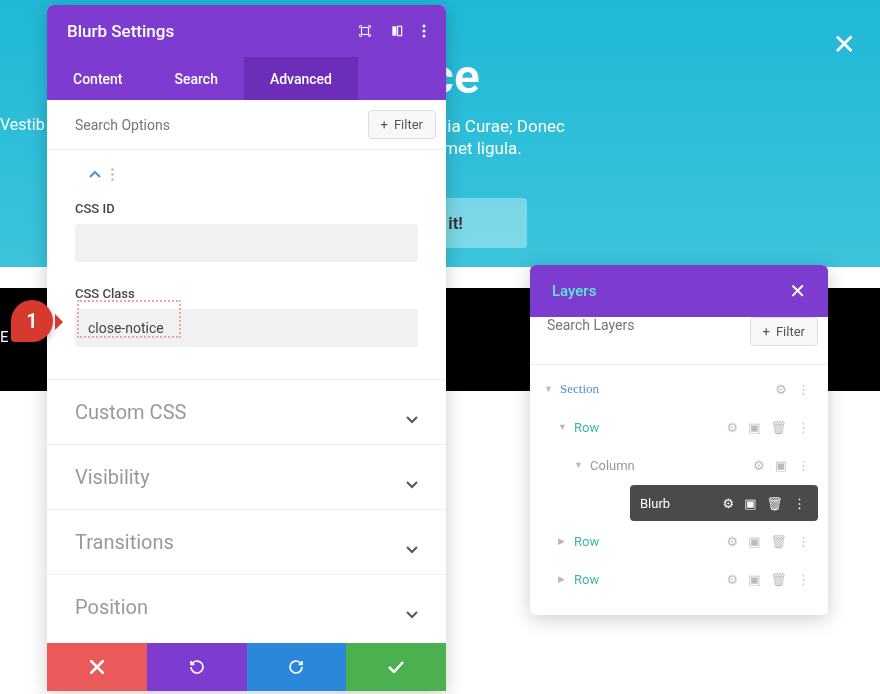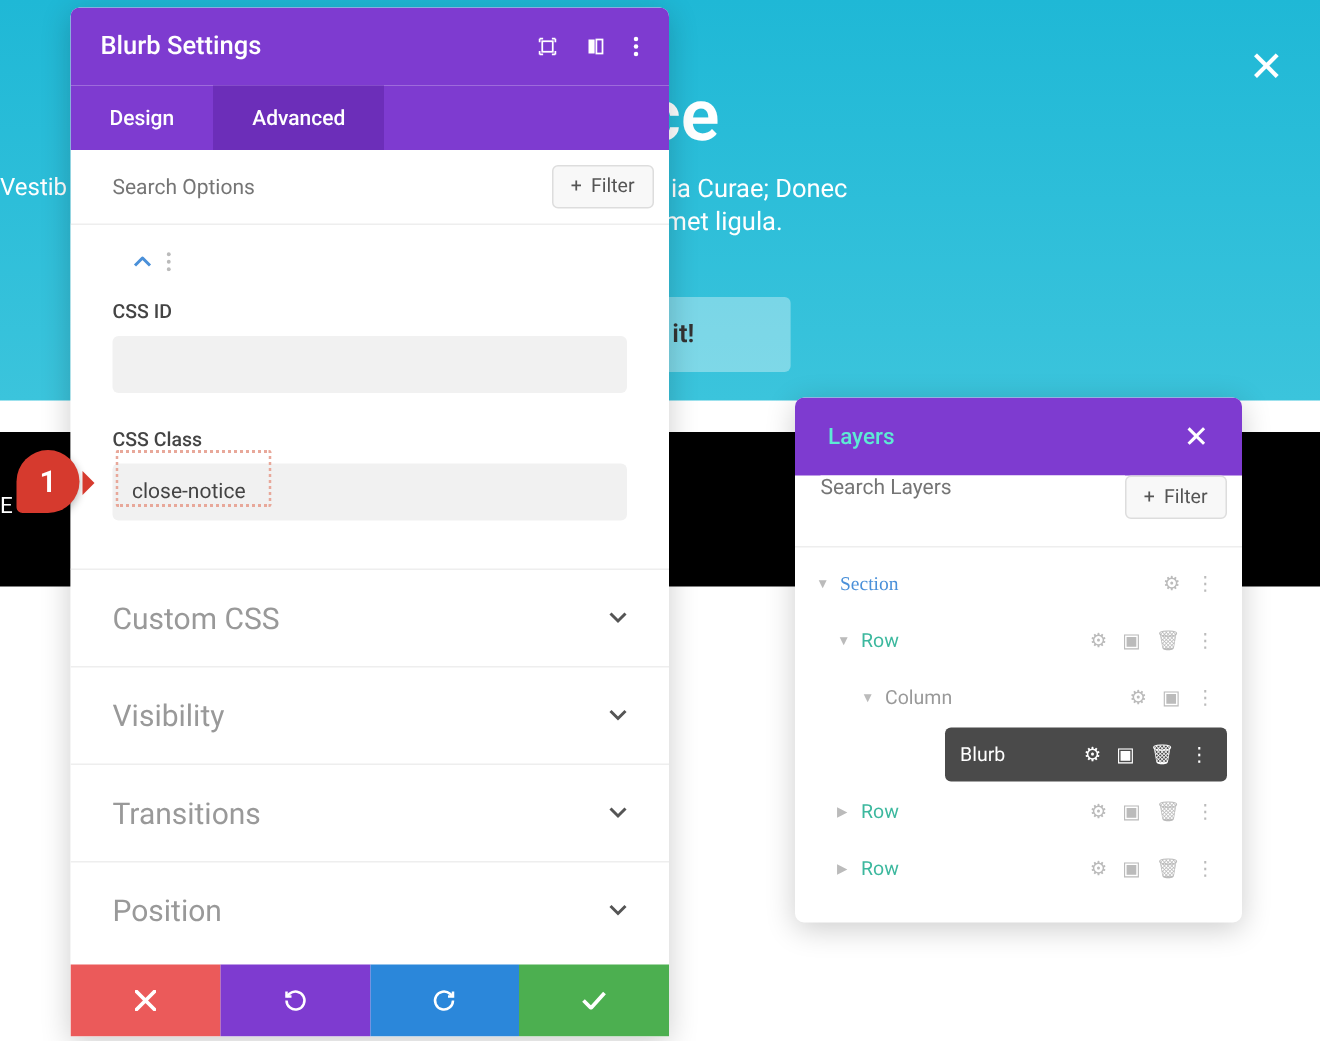--- a/index.html
+++ b/index.html
@@ -33,21 +33,21 @@
 .section-hdr { display: flex; align-items: center; padding: 18px 28px 10px 28px; }
 .section-hdr .title { color: #4a90d9; font-size: 20px; font-weight: 500; flex: 1; }
 .section-hdr .icon { color: #999; cursor: pointer; margin-left: 14px; }
 .section-kebab { color: #bbb; cursor: pointer; margin-left: 10px; }
 
 .field-label { font-size: 13px; color: #444; padding: 10px 28px 8px 28px; font-weight: 500; }
 .field-input { margin: 0 28px 14px 28px; }
 .field-input input { width: 100%; border: 0; background: #f1f1f1; border-radius: 4px; padding: 11px 13px; font-size: 14px; color: #444; outline: 0; }
 .css-class-highlight { position: absolute; top: 300px; left: 77px; width: 104px; height: 38px; border: 2px dotted #e8a89a; border-radius: 2px; pointer-events: none; }
 
-.collapsed-sec { padding: 20px 28px; display: flex; align-items: center; border-top: 1px solid #eee; cursor: pointer; }
+.collapsed-sec { padding: 20px 28px; display: flex; align-items: flex-end; border-top: 1px solid #eee; cursor: pointer; }
 .collapsed-sec .title { color: #999; font-size: 20px; flex: 1; }
 .collapsed-sec .chev { color: #666; }
 
 .panel-actions { display: flex; height: 48px; }
 .panel-actions div { flex: 1; display: flex; align-items: center; justify-content: center; cursor: pointer; color: #fff; font-size: 16px; }
 .act-cancel { background: #eb5a5a; }
 .act-undo { background: #7e3bd0; }
 .act-redo { background: #2b87da; }
 .act-save { background: #4caf50; }
 
@@ -109,21 +109,22 @@
       <div>
           <svg width="4" height="14" viewBox="0 0 4 14" fill="#fff">
             <circle cx="2" cy="2" r="1.5"></circle>
             <circle cx="2" cy="7" r="1.5"></circle>
             <circle cx="2" cy="12" r="1.5"></circle>
           </svg>
         </div>
     </div>
   </div>
   <div class="panel-tabs">
-    <div class="panel-tab">Design</div>
+    <div class="panel-tab">Content</div>
+    <div class="panel-tab">Search</div>
     <div class="panel-tab active">Advanced</div>
   </div>
   <div class="panel-search">
     <input placeholder="Search Options" style="">
     <div class="filter-btn">
         <span>+</span>
         <span>Filter</span>
       </div>
   </div>
   <div class="panel-body">

